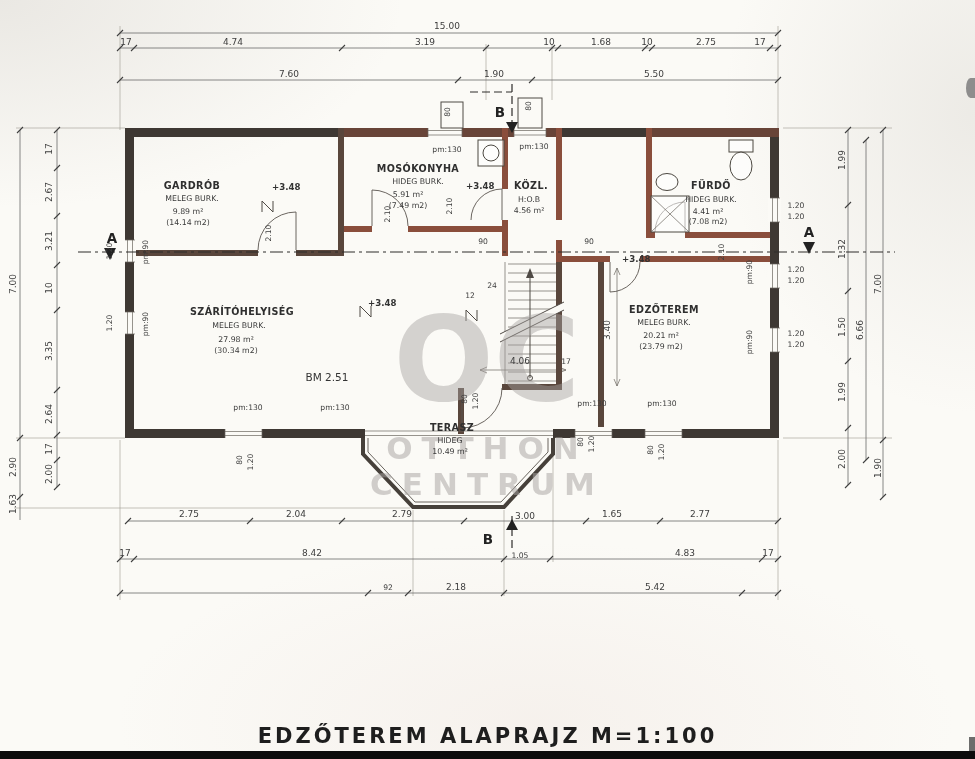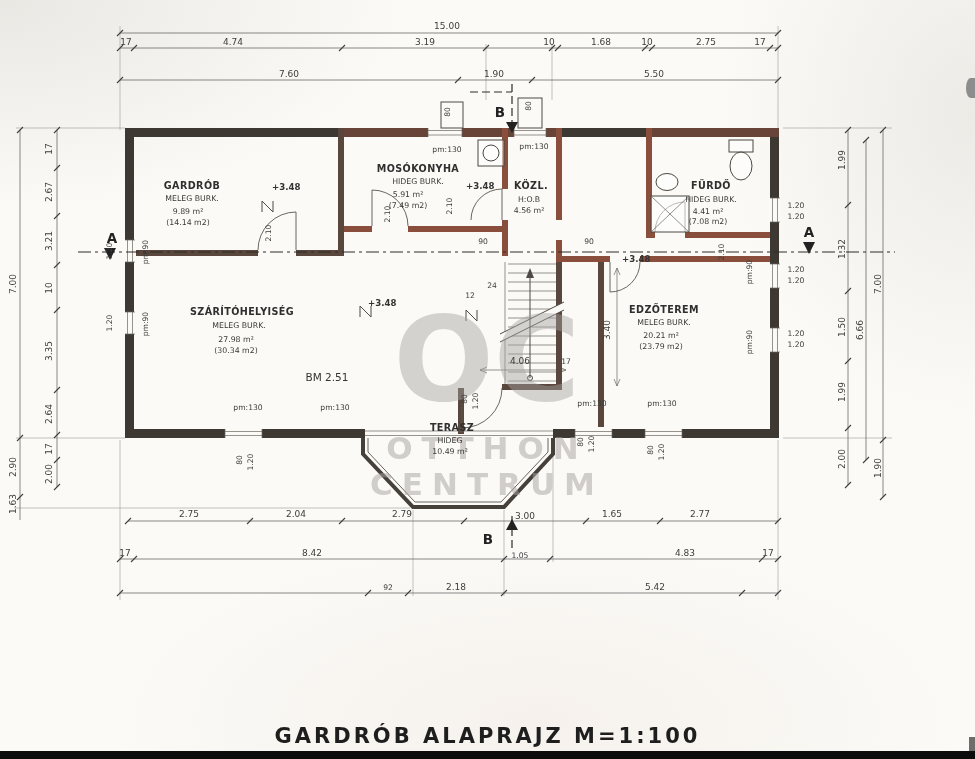--- a/index.html
+++ b/index.html
@@ -333,18 +333,18 @@
         <text x="583" y="442" class="dim sm" transform="rotate(-90 583 442)">80</text>
         <text x="594" y="444" class="dim sm" transform="rotate(-90 594 444)">1.20</text>
         <text x="653" y="450" class="dim sm" transform="rotate(-90 653 450)">80</text>
         <text x="664" y="452" class="dim sm" transform="rotate(-90 664 452)">1.20</text>
         <text x="467" y="399" class="dim sm" transform="rotate(-90 467 399)">80</text>
         <text x="478" y="401" class="dim sm" transform="rotate(-90 478 401)">1.20</text>
       </g>
 
 </svg>
 
-<div class="title">GARDRÓB ALAPRAJZ M=1:100</div>
+<div class="title">EDZŐTEREM ALAPRAJZ M=1:100</div>
 <div class="smudge"></div>
 <div class="smudge2"></div>
 <div class="bar"></div>
 
 </div>
 
 </body></html>

